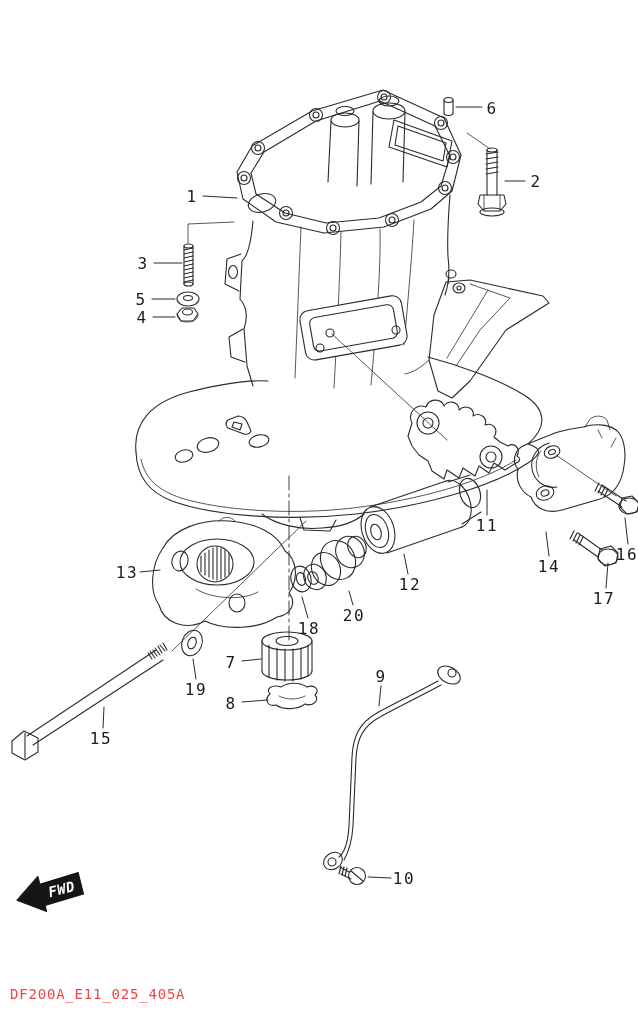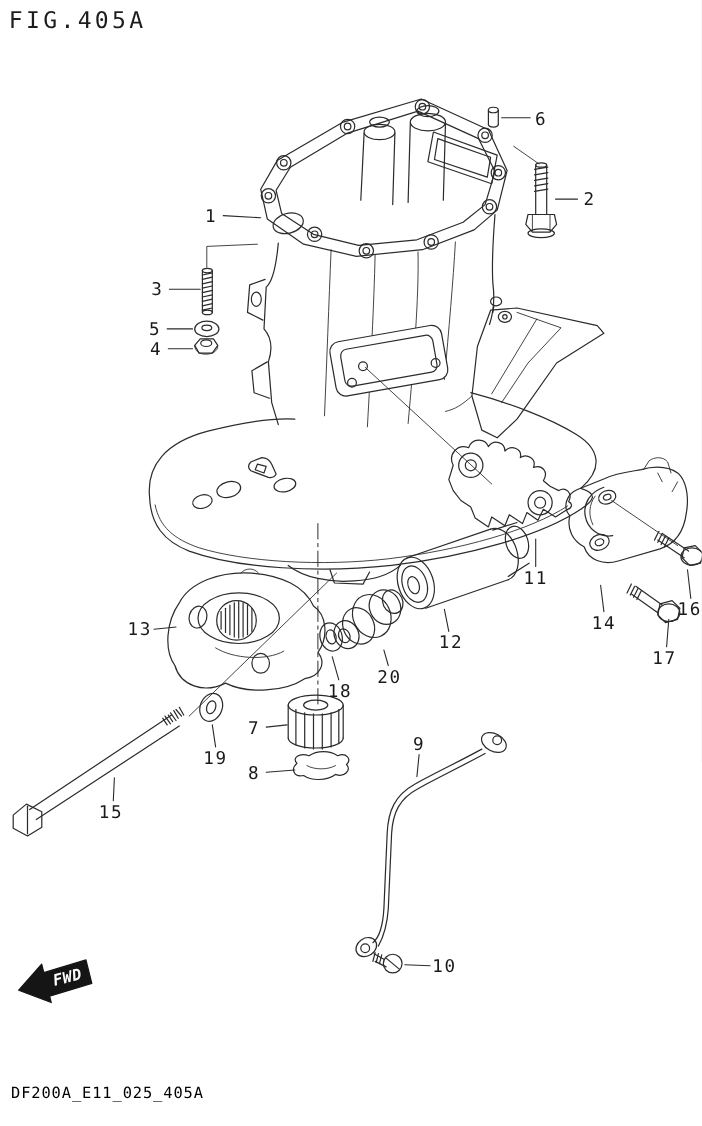--- a/index.html
+++ b/index.html
@@ -1,37 +1,36 @@
 <!DOCTYPE html>
 <html><head>
 <meta charset="utf-8">
 <style>
   html,body{margin:0;padding:0;background:#e8e8e8;}
   .page{position:relative;width:638px;height:1024px;background:#ffffff;overflow:hidden;
         font-family:"DejaVu Sans Mono","Liberation Mono",monospace;}
   .fig-title{position:absolute;left:8px;top:6px;font-size:21px;letter-spacing:3px;color:#1d1d1d;font-weight:500;}
-  .footer{position:absolute;left:10px;top:984px;font-size:14px;letter-spacing:.8px;color:#000000;line-height:20px;}
+  .footer{position:absolute;left:10px;top:984px;font-size:14px;letter-spacing:.8px;color:#ef4444;line-height:20px;}
   svg{position:absolute;left:0;top:0;}
   svg .ln, svg path, svg line, svg circle, svg ellipse, svg polygon, svg polyline, svg rect{
      stroke:#2b2b2b;stroke-width:1.1;fill:none;stroke-linecap:round;stroke-linejoin:round;}
   svg .thin{stroke-width:.8;}
   svg .cl{stroke-dasharray:14 4 3 4;stroke-width:.9;}
   svg .wfill{fill:#ffffff;}
   svg .blk{fill:#151515;stroke:#151515;}
   svg .fwd-text{fill:#ffffff;stroke:none;font-family:"DejaVu Sans Mono","Liberation Mono",monospace;
      font-size:14px;font-weight:bold;font-style:italic;text-anchor:middle;dominant-baseline:central;letter-spacing:.5px;}
   svg .callout-num{fill:#1a1a1a;stroke:none;font-family:"DejaVu Sans Mono","Liberation Mono",monospace;
      font-size:16px;letter-spacing:1.5px;text-anchor:middle;dominant-baseline:central;}
   svg .leader{stroke:#2b2b2b;stroke-width:1;}
 </style>
 </head>
 <body>
 
 <div class="page">
-  <div class="fig-title">FIG.405A</div>
 
   <svg width="638" height="1024" viewBox="0 0 638 1024">
 
     <g>
 
       <path d="M 383,90 L 444,118 L 461,155 L 452,191 L 431,209 L 384,227 L 324,233 L 276,222 L 243,199 L 237,172 L 252,146 L 312,111 Z"></path>
       <path d="M 380,101 L 435,126 L 450,156 L 441,186 L 421,202 L 379,218 L 326,223 L 285,213 L 256,194 L 251,173 L 264,152 L 316,121 Z"></path>
       <g>
         <circle cx="384" cy="97" r="6.5"></circle>
           <circle cx="384" cy="97" r="3"></circle>

